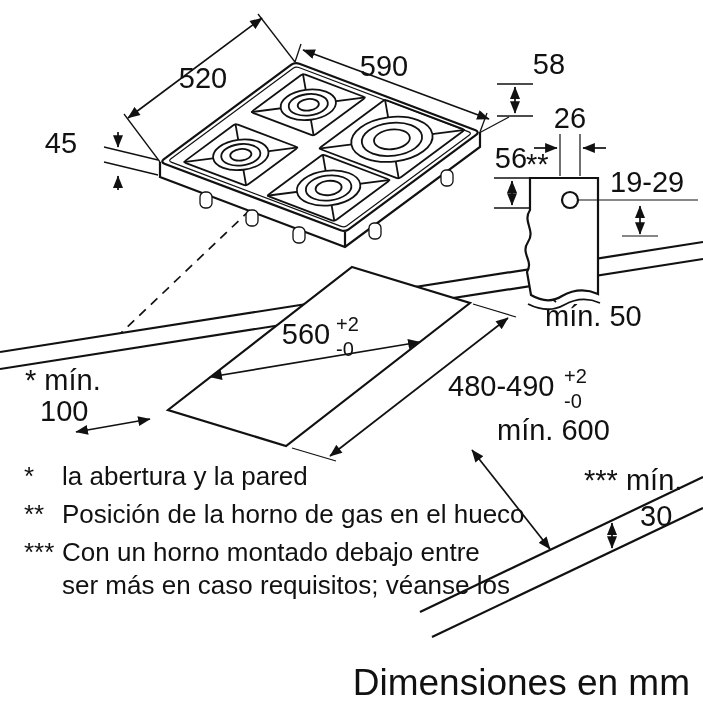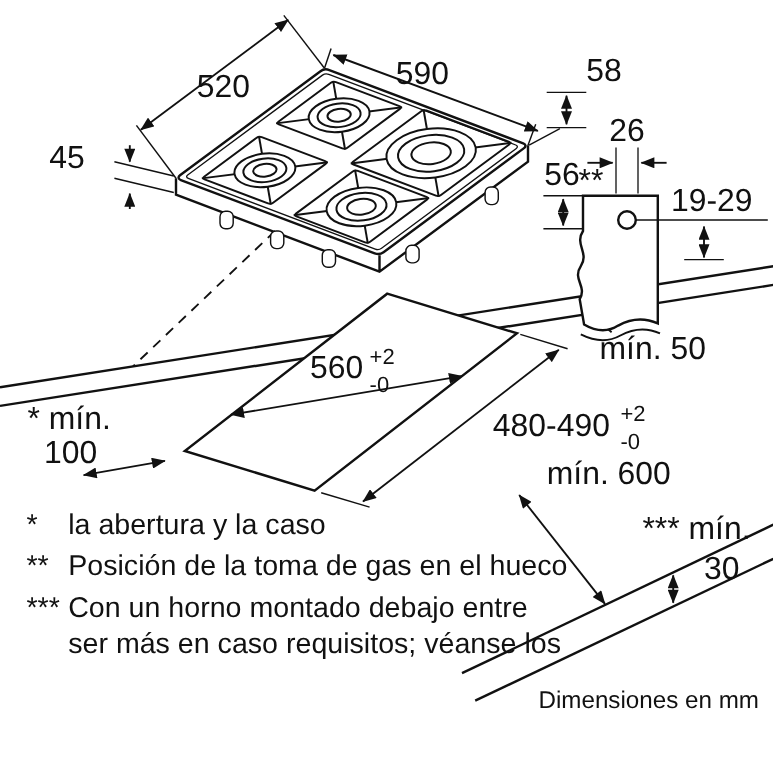--- a/index.html
+++ b/index.html
@@ -13,21 +13,21 @@
   .w18{stroke-width:1.8}
   .w17{stroke-width:1.7}
   .w13{stroke-width:1.3}
   .w12{stroke-width:1.2}
   .wf{fill:#fff;stroke:#111}
   .hob *{vector-effect:non-scaling-stroke}
   .footnotes{position:absolute;left:24px;top:460px;font-size:26px;line-height:33px;color:#111}
   .fnrow{display:flex;margin-bottom:5px}
   .fnmark{width:38px;flex:none}
   .fntext{flex:none}
-  .units{position:absolute;right:13px;top:624px;font-size:22px;color:#111}
+  .units{position:absolute;right:13px;top:662px;font-size:37px;color:#111}
 </style>
 </head>
 <body>
 
 <svg class="stage" viewBox="0 0 703 703" width="703" height="703" xmlns="http://www.w3.org/2000/svg">
   <defs>
     <marker id="arr" viewBox="0 0 10 8" refX="9.5" refY="4" markerWidth="13" markerHeight="10" markerUnits="userSpaceOnUse" orient="auto-start-reverse">
       <path d="M0,0 L10,4 L0,8 Z" fill="#111"></path>
     </marker>
   </defs>
@@ -184,27 +184,27 @@
     <line class="ln w17" x1="640" y1="206" x2="640" y2="234" marker-start="url(#arr)" marker-end="url(#arr)"></line>
     <line class="ln w12" x1="622" y1="236" x2="658" y2="236"></line>
     <text class="dim" x="610" y="192">19-29</text>
   </g>
 </svg>
 
 <div class="footnotes">
   <div class="fnrow">
     <div class="fnmark">*</div>
     <div class="fntext">
-      <div>la abertura y la caso</div>
+      <div>la abertura y la pared</div>
     </div>
   </div>
   <div class="fnrow">
     <div class="fnmark">**</div>
     <div class="fntext">
-      <div>Posición de la toma de gas en el hueco</div>
+      <div>Posición de la horno de gas en el hueco</div>
     </div>
   </div>
   <div class="fnrow">
     <div class="fnmark">***</div>
     <div class="fntext">
       <div>Con un horno montado debajo entre</div>
       <div>ser más en caso requisitos; véanse los</div>
     </div>
   </div>
 </div>

